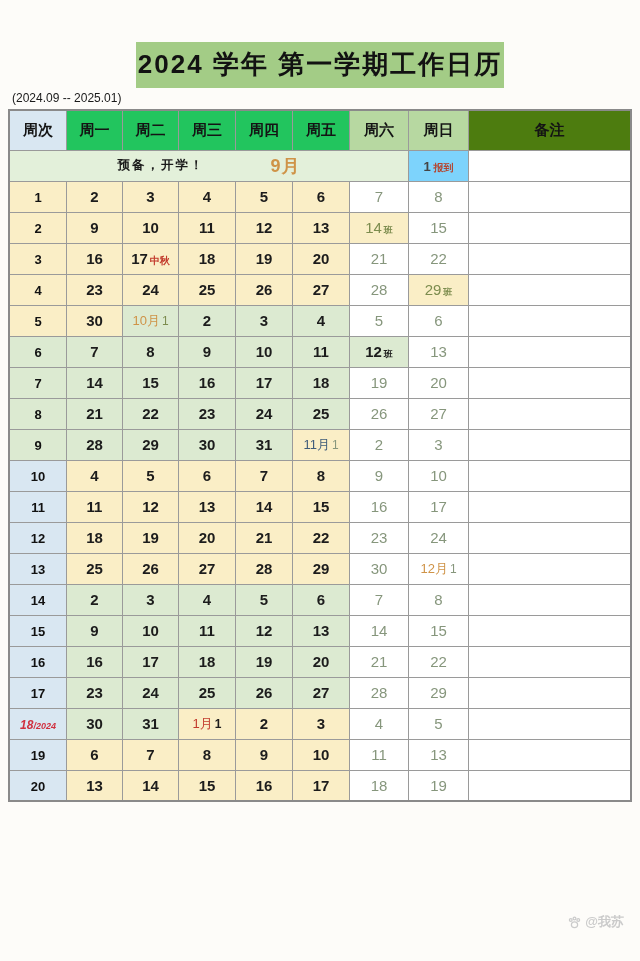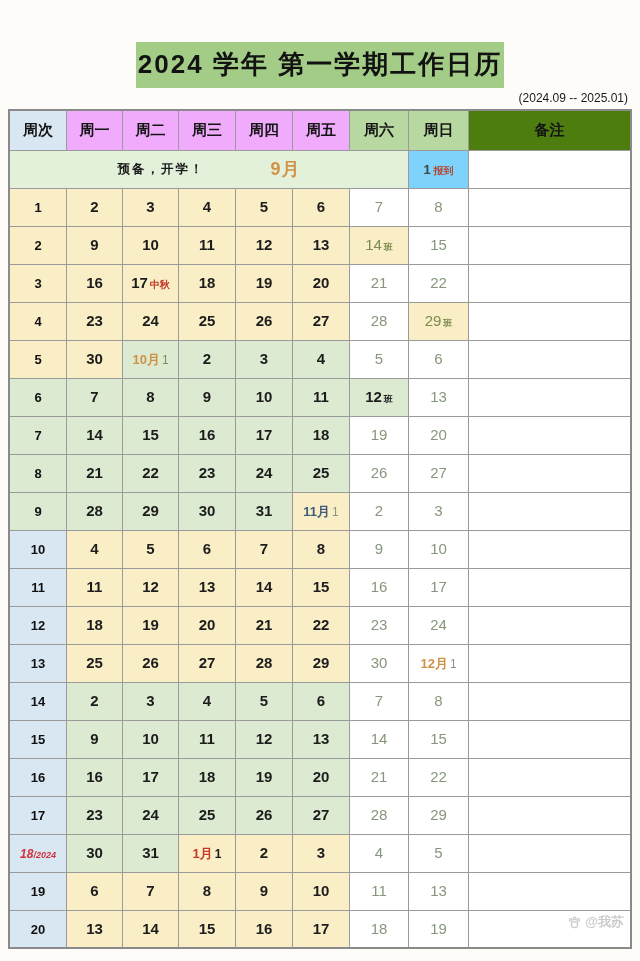--- a/index.html
+++ b/index.html
@@ -8,54 +8,54 @@
     background:#fdfcf9;
     font-family:"Liberation Sans", sans-serif;
   }
   .title-wrap{text-align:center;margin-top:42px;}
   .page-title{
     display:inline-block;background:#a3cc86;color:#121212;
     font-size:26px;font-weight:bold;letter-spacing:2px;
     padding:6px 2px;line-height:1.3;
   }
   .subtitle{
-    width:616px;margin:3px auto 4px auto;text-align:right;
+    width:616px;margin:3px auto 4px auto;text-align:left;
     font-size:12px;color:#1a1a1a;
   }
   table.cal{
     border-collapse:collapse;table-layout:fixed;
     width:616px;margin:0 auto;border:2px solid #8a8a8a;
   }
   .cal th,.cal td{
     border:1px solid #9a9a9a;text-align:center;vertical-align:middle;
     padding:0;overflow:hidden;white-space:nowrap;
   }
   .cal thead th{height:39px;font-size:15px;font-weight:bold;color:#141414;}
-  .cal tbody tr{height:38px;}
+  .cal tbody tr{height:31px;}
   .c0{width:56px}.c1{width:55px}.c2{width:55px}.c3{width:56px}.c4{width:56px}
   .c5{width:56px}.c6{width:58px}.c7{width:59px}.c8{width:161px}
   .h-blue{background:#d9e7f2;}
-  .h-yellow{background:#f0abfc;}
+  .h-yellow{background:#22c55e;}
   .h-green{background:#b7d8a1;color:#59living8c46;margin-top:32px;}
   .h-green{background:#b7d8a1;color:#598c45;}
   .h-pink{background:#4d7c0f;}
   .bg-y{background:#faeec6;}
   .bg-g{background:#dcead1;}
   .bg-w{background:#ffffff;}
   .ns-y{background:#faeec6;}
   .ns-g{background:#dcead1;}
   .ns-b{background:#d9e7f2;}
   .wn{font-size:13px;font-weight:bold;color:#111;}
   .wn-red{color:#d0303f;font-style:italic;font-size:12px;font-weight:bold;}
   .wn-red .yr{font-size:9px;}
   .d{font-size:15px;}
   .ck{color:#1c1c1c;font-weight:bold;}
   .cw{color:#86967c;font-weight:normal;}
   .colive{color:#7c8c4e;font-weight:normal;}
-  .pre{font-weight:bold;font-size:13px;margin-right:2px;}
+  .pre{font-weight:normal;font-size:13px;margin-right:2px;}
   .pre+.d{font-size:12px;}
   .orange{color:#cf9347;}
   .navy{color:#3f5c7a;}
   .red{color:#c23a2c;}
   .suf{font-size:9px;margin-left:2px;font-weight:bold;}
   .suf.red{font-size:10px;text-align:center;}
   .sep-cell{background:#e3f0da;}
   .sep-inner{display:flex;align-items:center;justify-content:center;gap:66px;}
   .sep-note{font-size:12.5px;font-weight:bold;color:#1b1b1b;letter-spacing:2px;}
   .sep-month{font-size:18px;font-weight:bold;color:#cf9347;letter-spacing:1px;}

